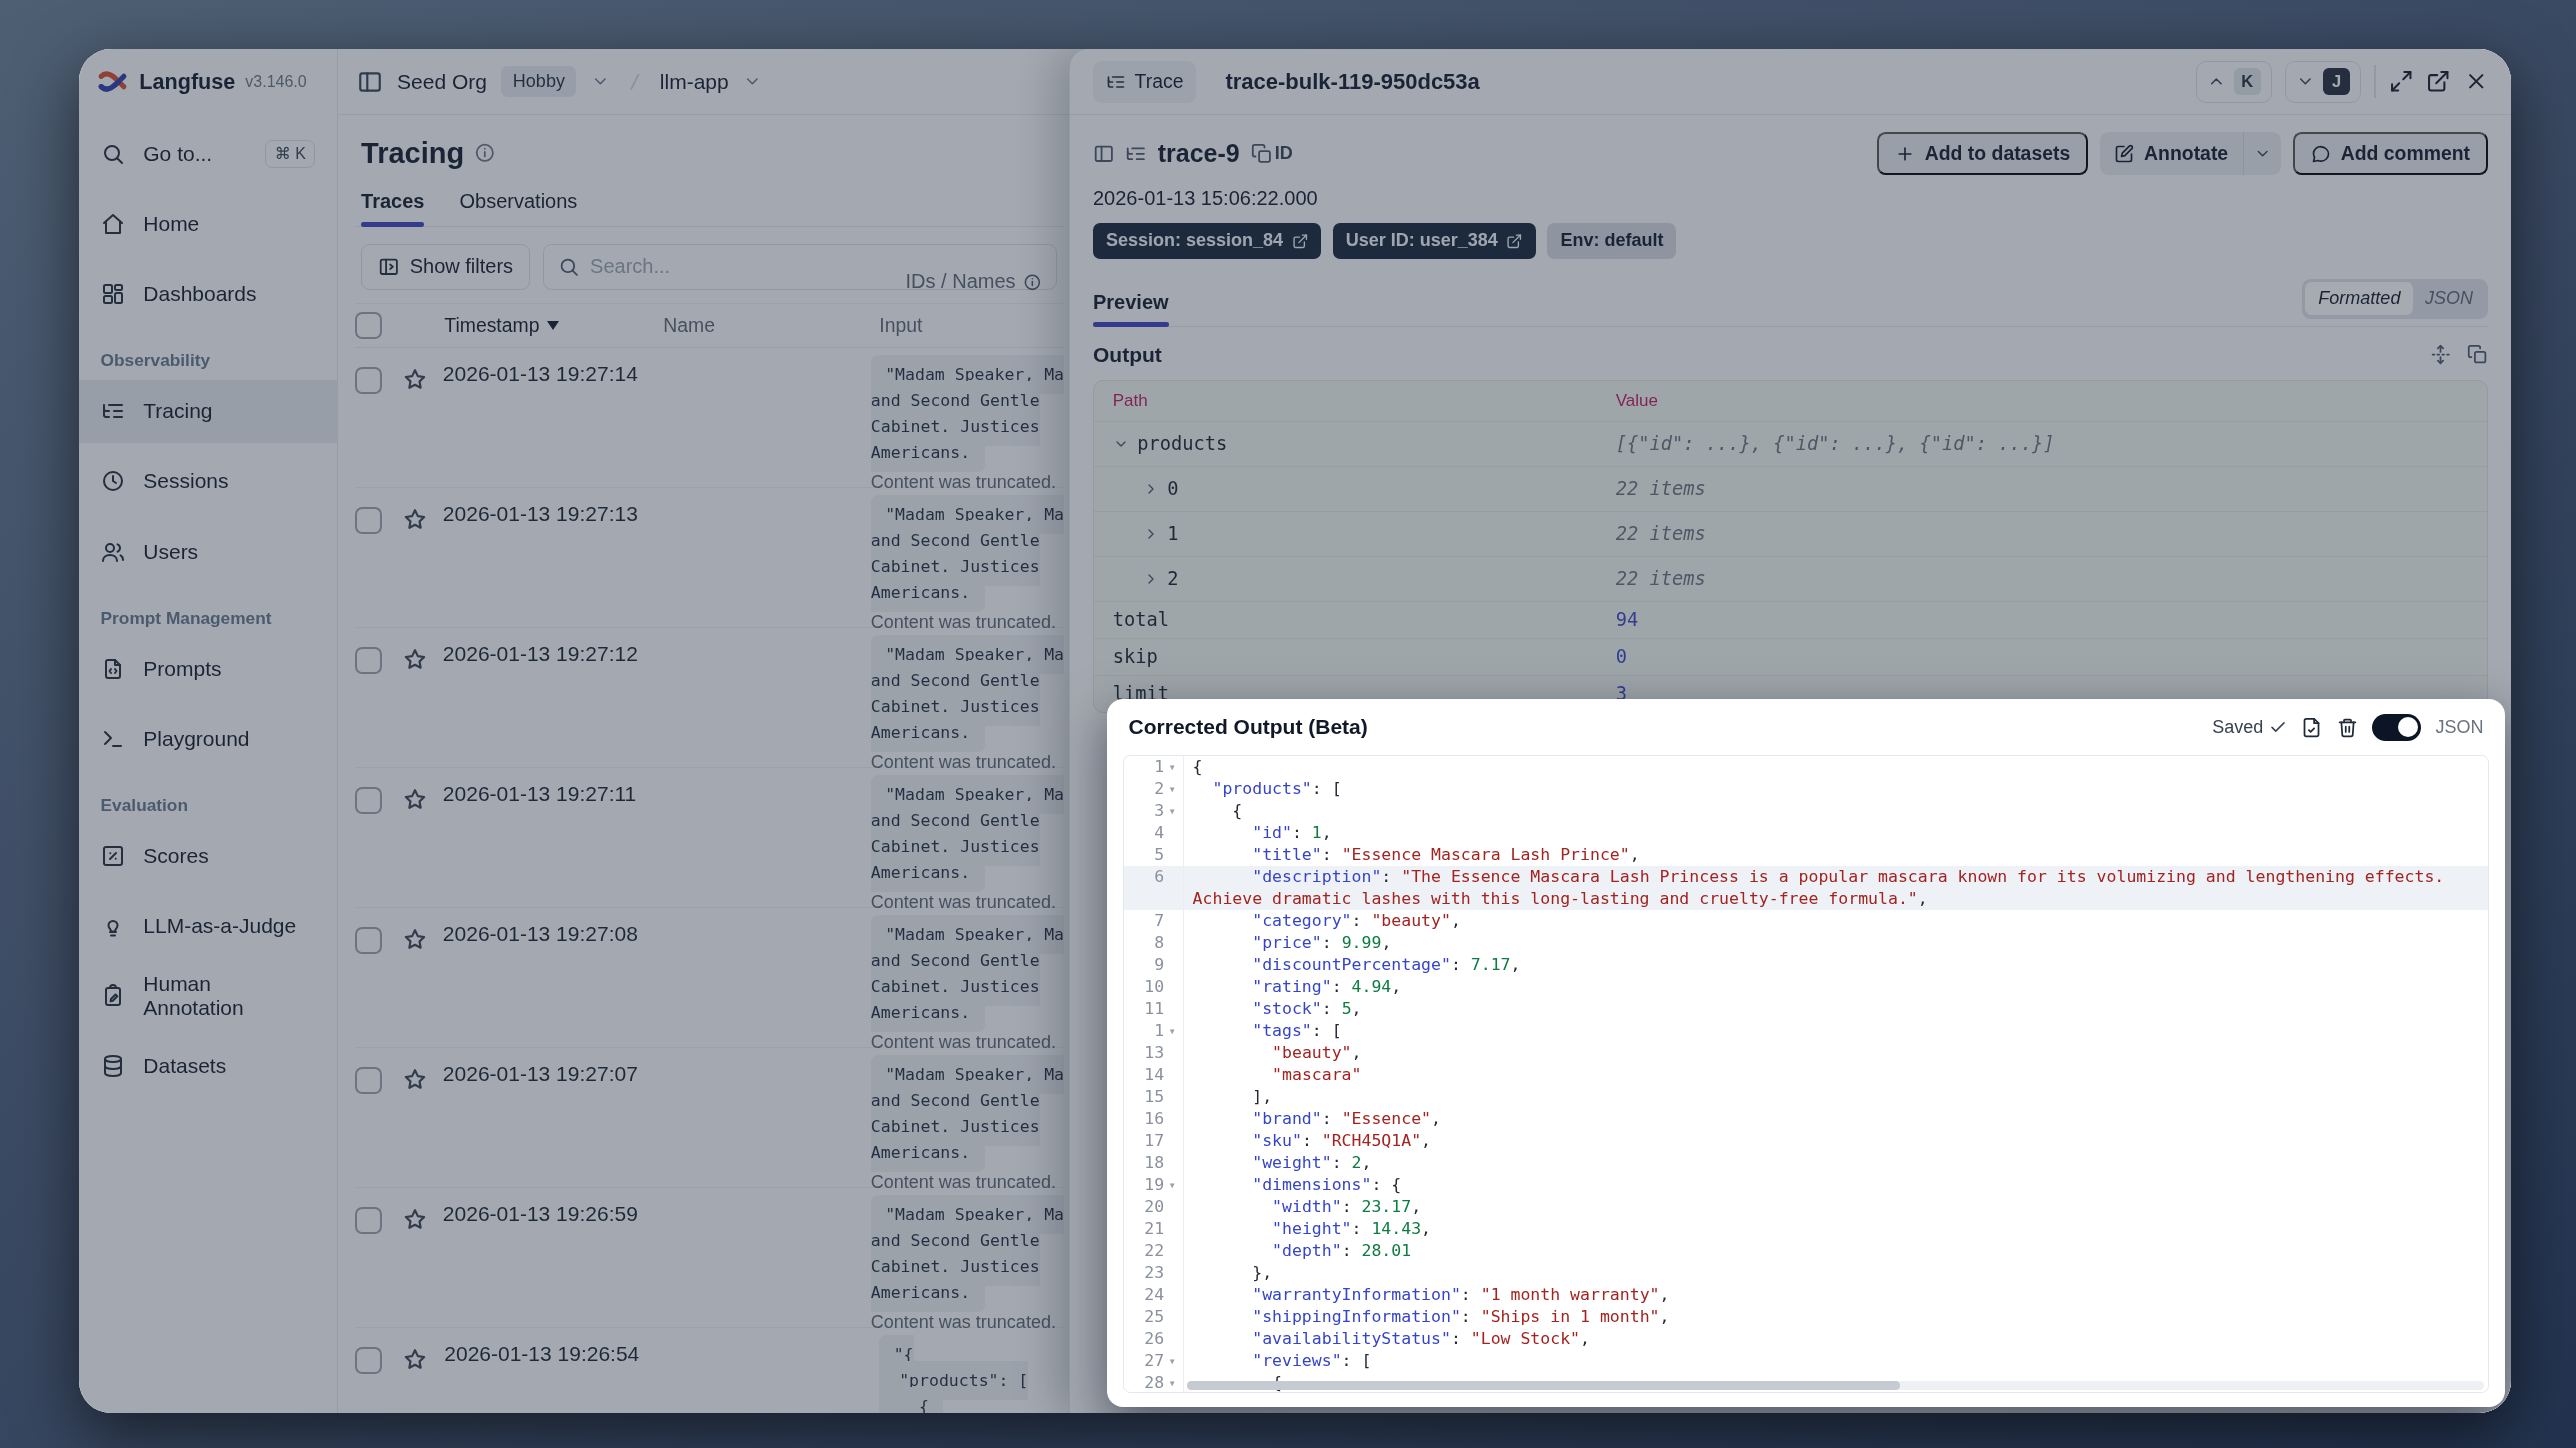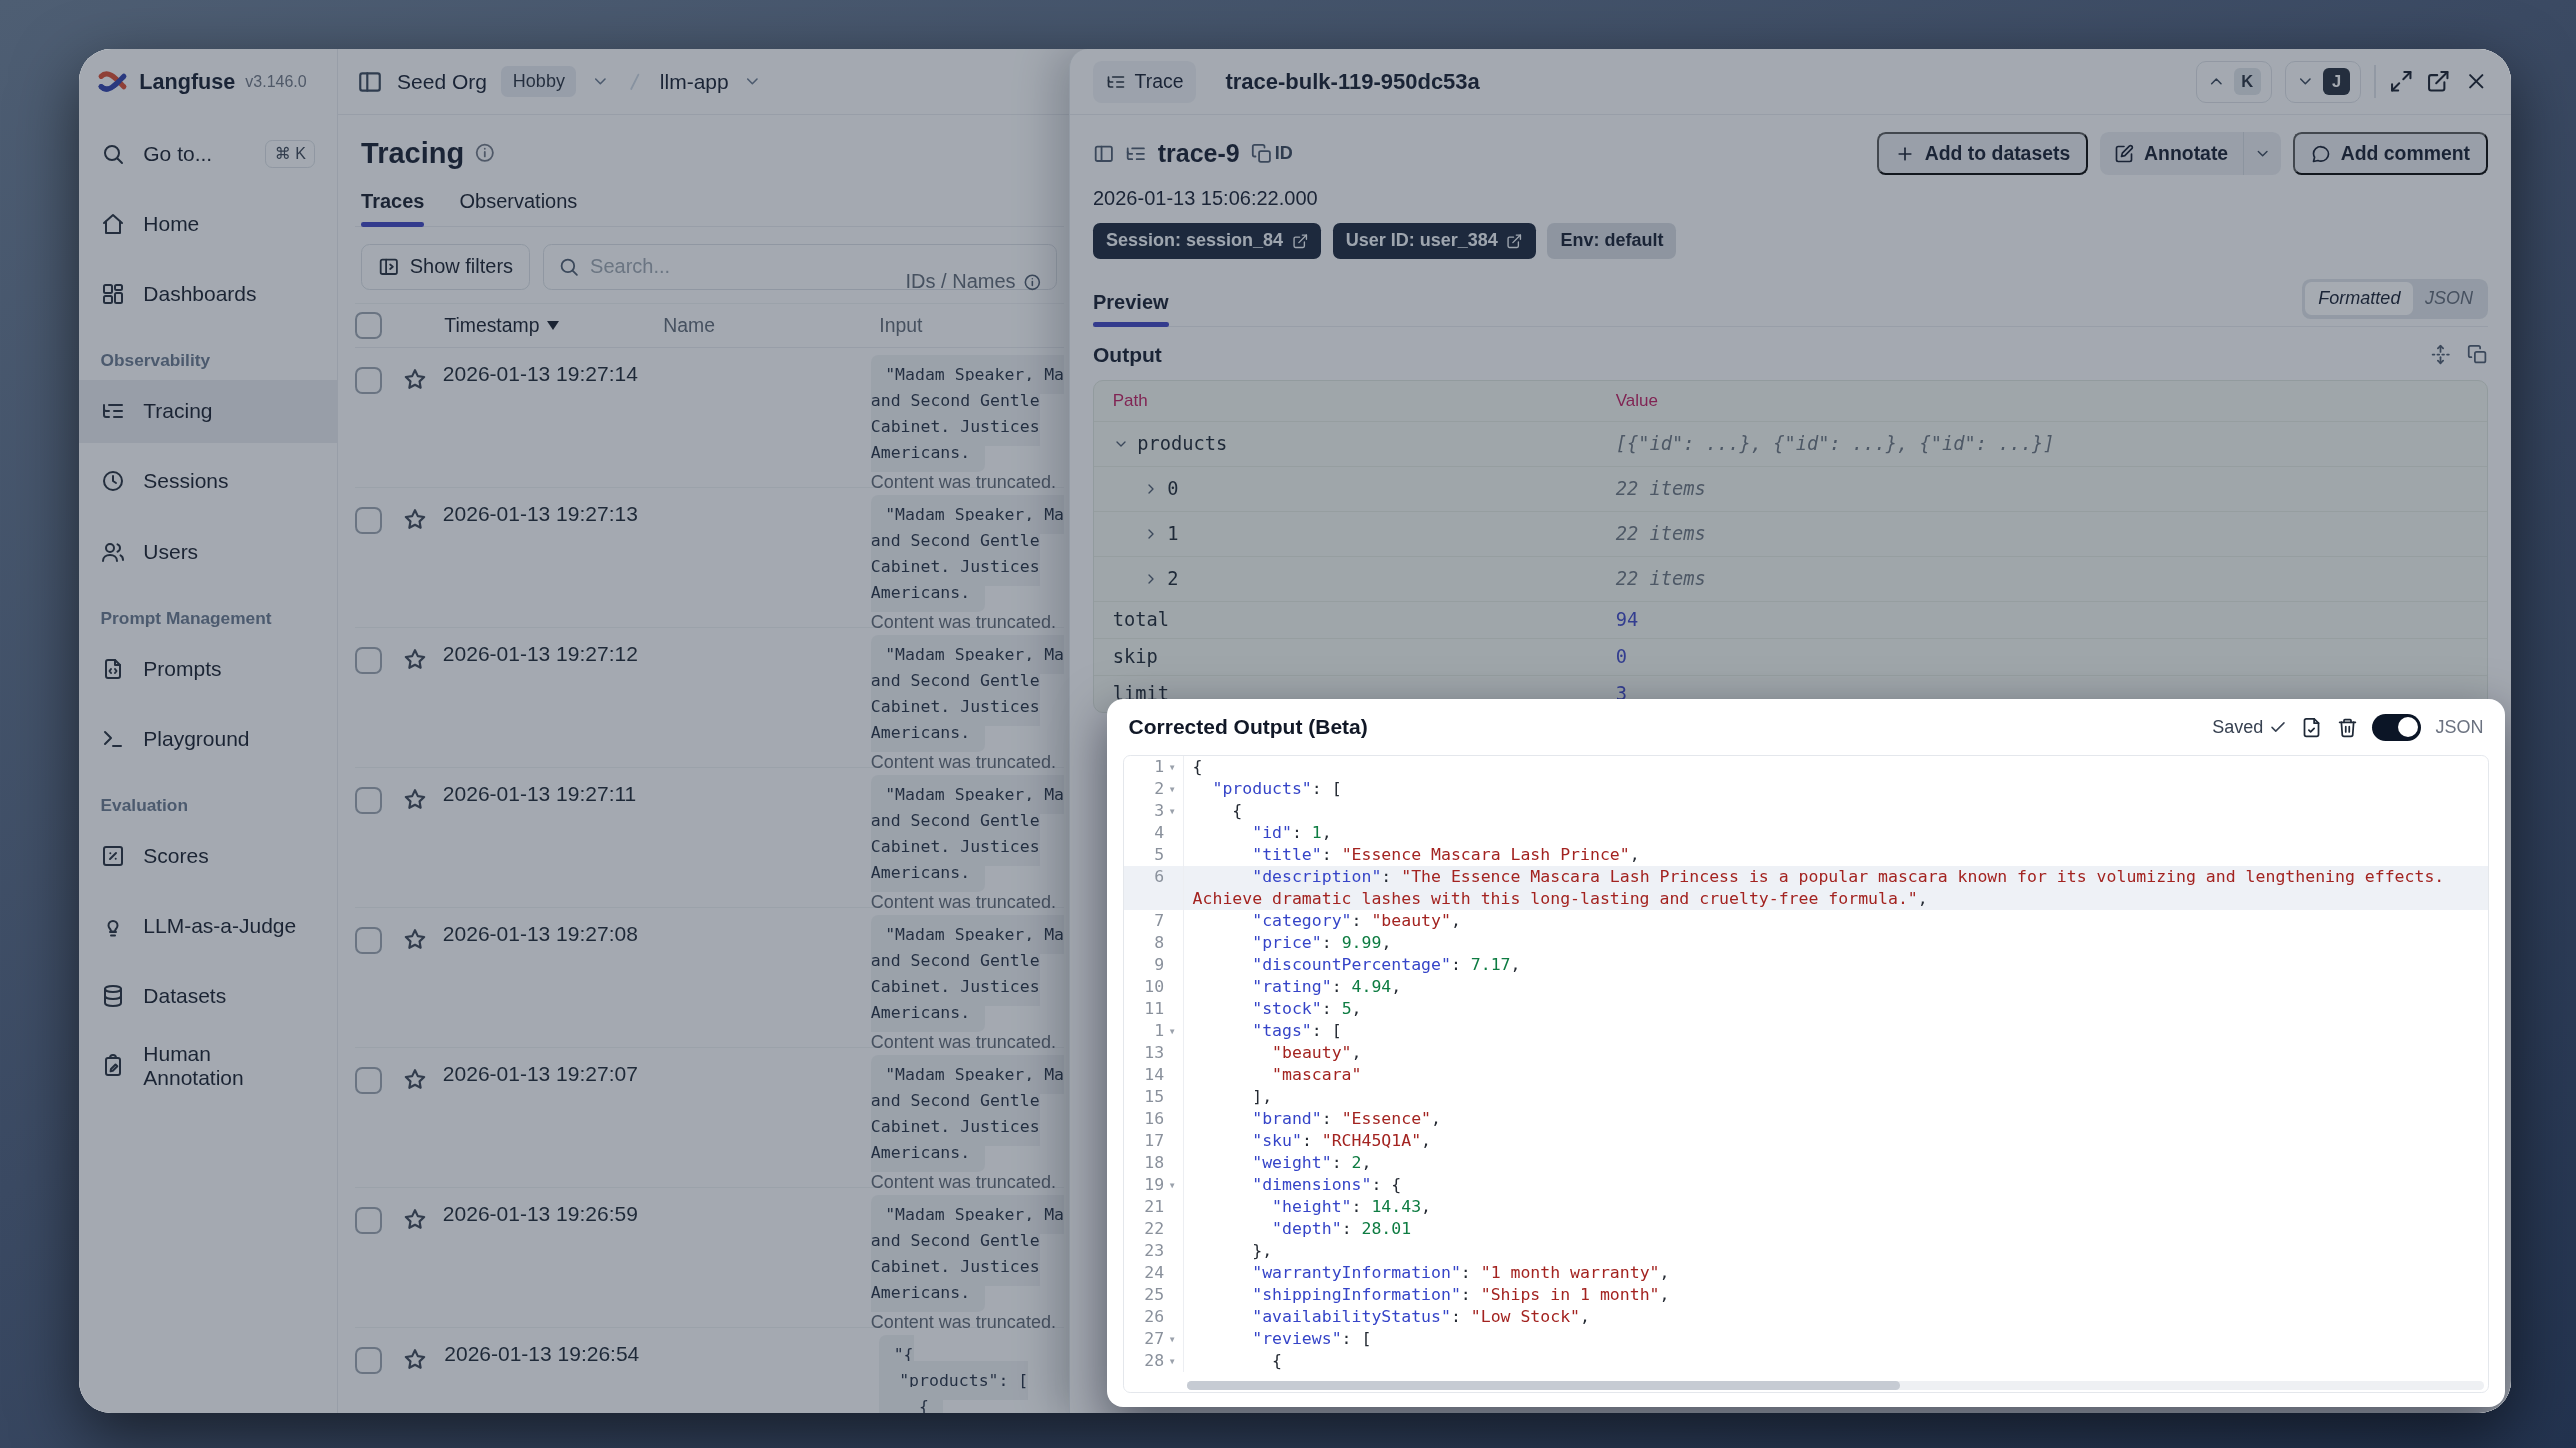--- a/index.html
+++ b/index.html
@@ -277,36 +277,36 @@
               <path d="M9 18h6"></path>
               <path d="M10 21.5h4"></path>
               <path d="M7.5 11.5a4.5 4.5 0 1 1 9 0c0 1.8-1 2.6-1.7 3.6-.5.7-.8 1.3-.8 2.4h-4c0-1.1-.3-1.7-.8-2.4-.7-1-1.7-1.8-1.7-3.6z"></path>
             </svg>
           </span>
           <span>LLM-as-a-Judge</span>
         </div>
         <div class="sb-item">
           <span class="ic ">
             <svg viewBox="0 0 24 24" fill="none" stroke="currentColor" stroke-width="2" stroke-linecap="round" stroke-linejoin="round">
+              <rect x="5" y="4" width="14" height="17" rx="2"></rect>
+              <path d="M9 4a3 3 0 0 1 6 0"></path>
+              <path d="m10 15 4.5-4.5 1.8 1.8L11.8 16.8 9.6 17.2z"></path>
+            </svg>
+          </span>
+          <span>Human Annotation</span>
+        </div>
+        <div class="sb-item">
+          <span class="ic ">
+            <svg viewBox="0 0 24 24" fill="none" stroke="currentColor" stroke-width="2" stroke-linecap="round" stroke-linejoin="round">
               <ellipse cx="12" cy="5" rx="8" ry="3"></ellipse>
               <path d="M4 5v7c0 1.7 3.6 3 8 3s8-1.3 8-3V5"></path>
               <path d="M4 12v7c0 1.7 3.6 3 8 3s8-1.3 8-3v-7"></path>
             </svg>
           </span>
           <span>Datasets</span>
-        </div>
-        <div class="sb-item">
-          <span class="ic ">
-            <svg viewBox="0 0 24 24" fill="none" stroke="currentColor" stroke-width="2" stroke-linecap="round" stroke-linejoin="round">
-              <rect x="5" y="4" width="14" height="17" rx="2"></rect>
-              <path d="M9 4a3 3 0 0 1 6 0"></path>
-              <path d="m10 15 4.5-4.5 1.8 1.8L11.8 16.8 9.6 17.2z"></path>
-            </svg>
-          </span>
-          <span>Human Annotation</span>
         </div>
       </nav>
   </aside>
 
   <section class="main">
     <div class="m-head">
       <span class="ic panel-ic">
           <svg viewBox="0 0 24 24" fill="none" stroke="currentColor" stroke-width="2" stroke-linecap="round" stroke-linejoin="round">
             <rect x="3" y="4" width="18" height="16" rx="2"></rect>
             <path d="M9.5 4v16"></path>
@@ -979,20 +979,27 @@
           </div>
           <div class="ed-line">
             <span class="gut">
               <span class="no">19</span>
               <span class="fold">▾</span>
             </span>
             <span class="code"><span class="tk-p">      </span><span class="tk-k">"dimensions"</span><span class="tk-p">: {</span></span>
           </div>
           <div class="ed-line">
             <span class="gut">
+              <span class="no">20</span>
+              <span class="fold"></span>
+            </span>
+            <span class="code"><span class="tk-p">        </span><span class="tk-k">"width"</span><span class="tk-p">: </span><span class="tk-n">23.17</span><span class="tk-p">,</span></span>
+          </div>
+          <div class="ed-line">
+            <span class="gut">
               <span class="no">21</span>
               <span class="fold"></span>
             </span>
             <span class="code"><span class="tk-p">        </span><span class="tk-k">"height"</span><span class="tk-p">: </span><span class="tk-n">14.43</span><span class="tk-p">,</span></span>
           </div>
           <div class="ed-line">
             <span class="gut">
               <span class="no">22</span>
               <span class="fold"></span>
             </span>

